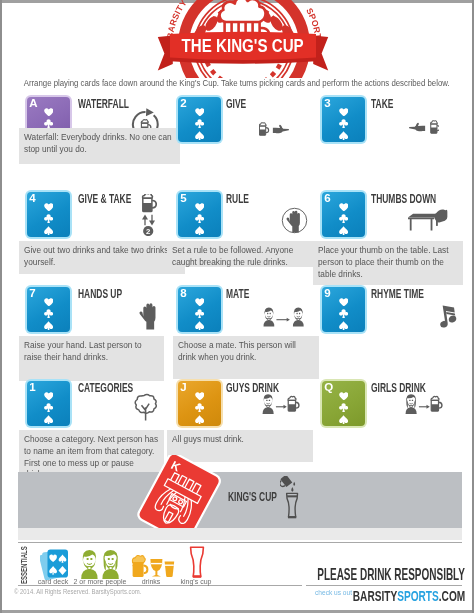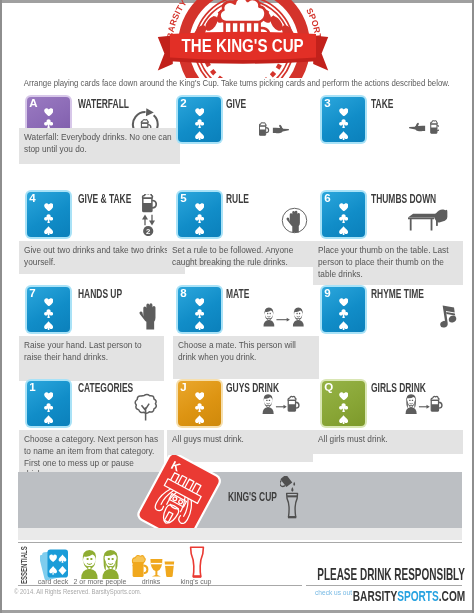--- a/index.html
+++ b/index.html
@@ -522,23 +522,20 @@
         </g>
         <path d="M16.0 15.2 L25.5 15.2" stroke="#5d5d5d" stroke-width="1.3" fill="none"></path>
         <path d="M28.5 15.2 L24.7 12.899999999999999 L24.7 17.5 Z" fill="#5d5d5d"></path>
         <g transform="translate(27.6,1.2) scale(0.46)">
           <path d="M24.2 19 Q32.4 19.4 32.4 26.4 Q32.4 33.4 24.2 33.8" fill="none" stroke="#5d5d5d" stroke-width="3.5"></path>
           <path d="M5.6 24.2 L23.8 24.2 L23.8 39.4 Q23.8 41.2 22 41.2 L7.4 41.2 Q5.6 41.2 5.6 39.4 Z" fill="#5d5d5d"></path>
           <path d="M5.6 14.4 L23.8 14.4 L23.8 39.4 Q23.8 41.2 22 41.2 L7.4 41.2 Q5.6 41.2 5.6 39.4 Z" fill="none" stroke="#5d5d5d" stroke-width="3.1"></path>
           <path d="M5.6 14.4 Q4.0 9.2 9.0 8.8 Q11.4 2.6 16.6 5.6 Q22.0 2.8 22.8 8.8 Q26.6 9.8 23.8 14.4 Z" fill="none" stroke="#5d5d5d" stroke-width="3.1" stroke-linejoin="round"></path>
         </g>
       </svg></div>
-  <div class="desc" style="left:313px;top:430px;width:150px;height:24px">
-    <p>All girls must drink.</p>
-  </div>
   <div class="kcband"></div>
   <div class="kcband2"></div>
   <div class="kccardclip">
       <div class="kccard"><svg viewBox="0 0 56 72" width="65" height="78">
   <rect x="0.6" y="0.6" width="54.8" height="70.8" rx="6.4" fill="#ffffff"></rect>
   <rect x="2.6" y="2.6" width="50.8" height="66.8" rx="4.8" fill="#ea3a33"></rect>
   <text x="7.4" y="15.6" font-family="'Liberation Sans',sans-serif" font-size="11" font-weight="bold" fill="#ffffff">K</text>
   <g fill="none" stroke="#ffffff" stroke-width="1.15" stroke-linejoin="round">
     <path d="M10.6 25.4 L45.4 25.4 L45.4 32.6 L10.6 32.6 Z"></path>
     <path d="M13.4 25.4 L13.4 17.6 L18.2 17.6 L18.2 25.4

